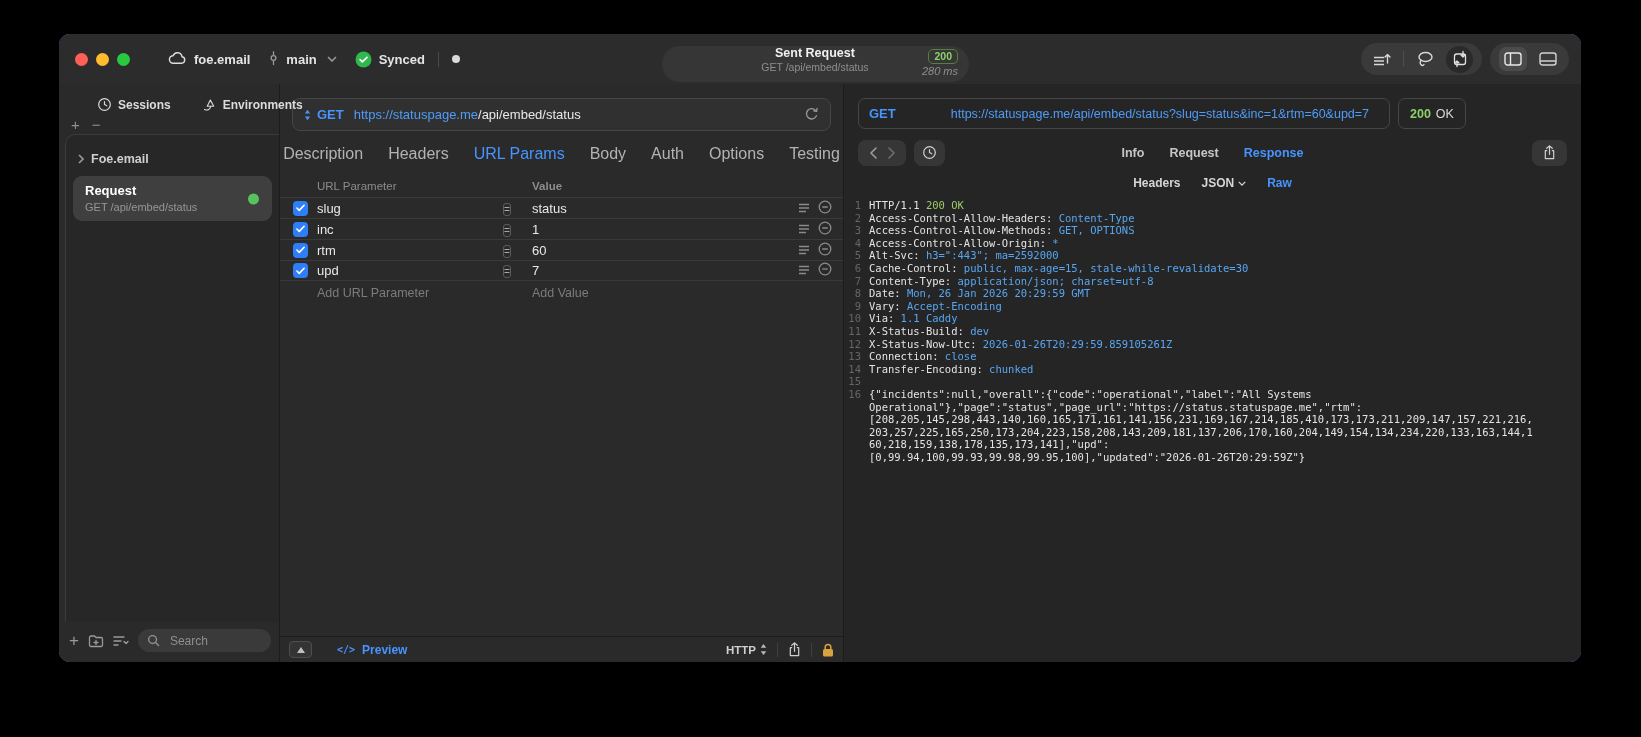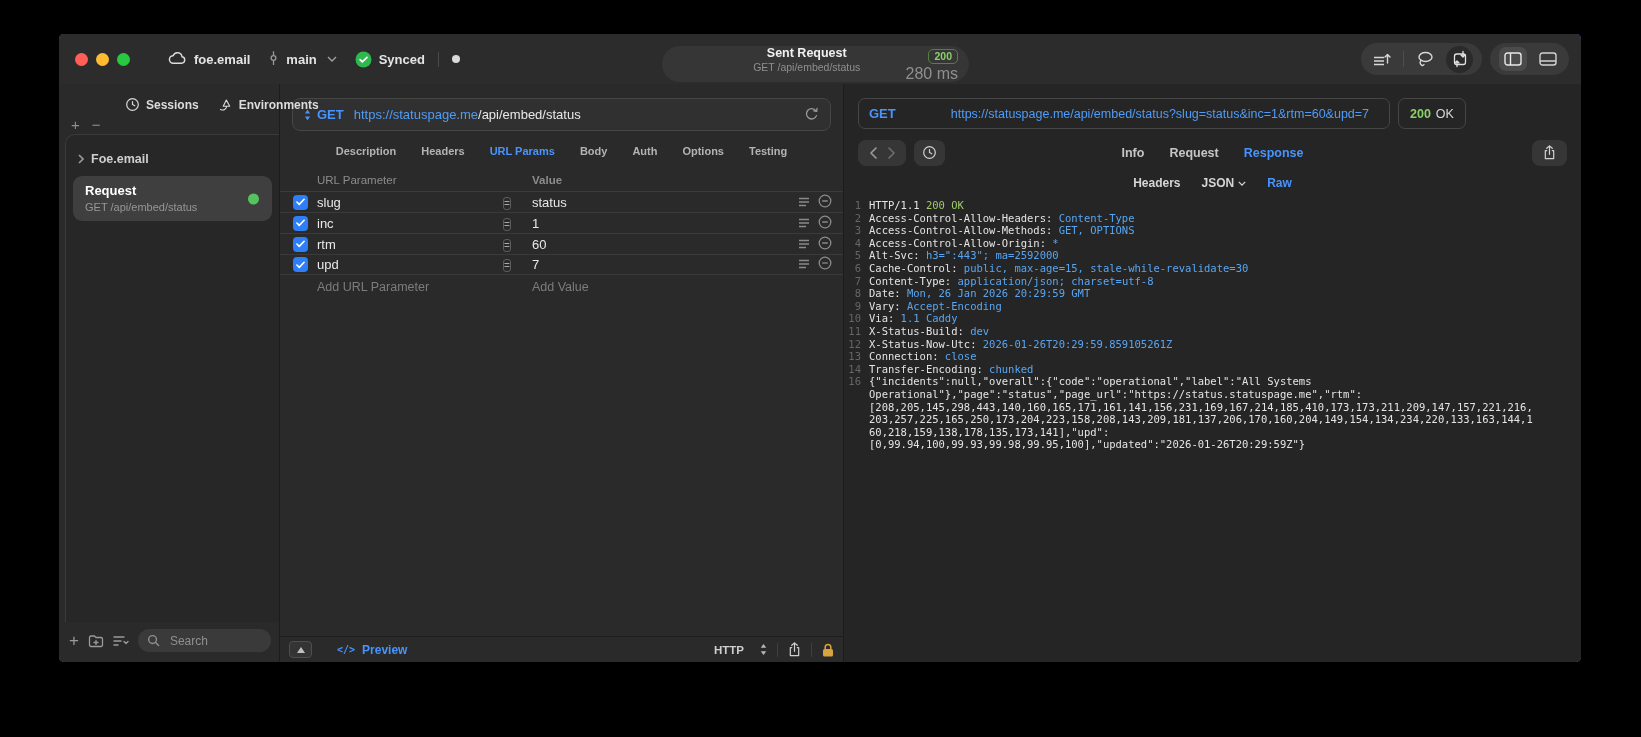--- a/index.html
+++ b/index.html
@@ -1,52 +1,52 @@
 <!DOCTYPE html>
 <html><head>
 <meta charset="utf-8">
 <style>
   * { margin:0; padding:0; box-sizing:border-box; }
   body { background:#000; font-family:"Liberation Sans", sans-serif; }
   .stage { position:relative; width:1641px; height:737px; background:#000; overflow:hidden; }
   .window { position:absolute; left:59px; top:34px; width:1522px; height:628px;
-            background:#8b5cf6; border-radius:5px; overflow:hidden;
+            background:#8b5cf6; border-radius:11px; overflow:hidden;
             box-shadow:0 25px 70px rgba(0,0,0,.7); }
 
   
   .titlebar { height:50px; background:#2c2c2c; display:flex; align-items:center; padding:0 16px; position:relative; }
   .traffic { display:flex; gap:8px; margin-right:38px; }
   .light { width:13px; height:13px; border-radius:50%; }
   .light.red{background:#ff5f57}.light.yellow{background:#febc2e}.light.green{background:#28c840}
   .tb-item { display:flex; align-items:center; gap:7px; color:#e4e4e4; font-size:13px; font-weight:600; }
   .tb-item + .tb-item { margin-left:18px; }
   .tb-sep { width:1px; height:15px; background:#4a4a4a; margin:0 13px; }
   .dirty-dot { width:8px; height:8px; border-radius:50%; background:#dadada; }
   .center-pill { position:absolute; left:603px; top:12px; width:307px; height:36px; background:#363636;
                  border-radius:18px; display:flex; align-items:flex-start; }
   .pill-center { flex:1; text-align:center; padding-left:46px; }
   .pill-title { font-size:12.5px; font-weight:700; color:#f0f0f0; line-height:14px; }
   .pill-sub { font-size:10.5px; color:#8f8f8f; margin-top:1px; }
   .pill-right { padding-right:11px; text-align:right; }
   .badge-200 { display:inline-block; border:1px solid #587f42; color:#8bd06a; border-radius:5px;
                font-size:10.5px; font-weight:700; padding:0 5px; line-height:13px; }
-  .pill-ms { display:block; color:#8f8f8f; font-size:16px; margin-top:1px; }
+  .pill-ms { display:block; color:#8f8f8f; font-size:11px; margin-top:1px;font-style:italic; }
   .tb-right { position:absolute; right:12px; top:9px; display:flex; gap:8px; }
   .icon-group { background:#3a3a3a; border-radius:16px; height:32px; display:flex; align-items:center; padding:0 9px; gap:9px; }
   .tb-btn { display:flex; align-items:center; justify-content:center; width:24px; height:24px; }
   .tb-vsep { width:1px; height:16px; background:#4e4e4e; }
   .circle-hl { background:#2a2a2a; border-radius:50%; width:27px; height:27px; display:flex; align-items:center; justify-content:center; }
   .sq-hl { background:#4b4b4b; border-radius:7px; width:28px; height:24px; display:flex; align-items:center; justify-content:center; }
 
   
   .content { display:flex; height:578px; }
 
   
   .sidebar { width:221px; background:#2a2a2a; border-right:1px solid #1c1c1c; display:flex; flex-direction:column; position:relative; }
-  .sb-tabs { display:flex; gap:18px; padding:13px 0 2px 38px;margin-left:28px; }
+  .sb-tabs { display:flex; gap:30px; padding:13px 0 2px 38px; }
   .sb-tab { display:flex; align-items:center; gap:6px; color:#dcdcdc; font-size:12px; font-weight:600; }
   .sb-addrow { display:flex; gap:12px; padding:2px 0 0 12px; color:#909090; font-size:15px; height:20px; align-items:center; }
   .sb-addrow span { cursor:default; line-height:12px; }
   .sb-panel { flex:1; margin:0 0 40px 6px; background:#272727; border:1px solid #3b3b3b; border-right:none; border-bottom:none;
               border-radius:10px 0 0 0; padding-top:10px; }
   .tree-row { display:flex; align-items:center; gap:7px; padding:7px 12px; color:#cfcfcf; font-size:12.5px; font-weight:600; }
   .req-item { margin:3px 7px 0 7px; background:#3f3f3f; border-radius:9px; padding:7px 12px 8px; position:relative; }
   .req-title { color:#fff; font-size:13px; font-weight:700; }
   .req-sub { color:#969696; font-size:11px; margin-top:3px; }
   .req-dot { position:absolute; right:13px; top:50%; transform:translateY(-50%); width:11px; height:11px; border-radius:50%; background:#55c45e; }
@@ -56,21 +56,21 @@
                  padding:0 9px; color:#8f8f8f; font-size:12px; }
 
   
   .editor { width:564px; background:#2a2a2a; border-right:1px solid #1c1c1c; display:flex; flex-direction:column; }
   .url-bar { margin:14px 12px 0; height:33px; background:#303030; border:1px solid #464646; border-radius:8px;
              display:flex; align-items:center; padding:0 11px; gap:6px; }
   .method { color:#4794ff; font-weight:700; font-size:13px; }
   .url-host { color:#4f9cf8; font-size:13px; margin-left:4px; }
   .url-path { color:#e8e8e8; font-size:13px; }
   .refresh-btn { margin-left:auto; display:flex; }
-  .editor-tabs { display:flex; justify-content:center; gap:25px; padding:14px 0 12px; font-size:11px; color:#b3b3b3; font-weight:700; }
+  .editor-tabs { display:flex; justify-content:center; gap:25px; padding:14px 0 12px; font-size:16px; color:#b3b3b3; font-weight:400; }
   .tab { cursor:default; }
   .tab.active { color:#4794ff; }
   .param-table { flex:1; }
   .pt-grid { display:grid; grid-template-columns:37px 186px 22px 1fr 58px; align-items:center; }
   .pt-header { height:22px; color:#8c8c8c; font-size:11.5px; }
   .pt-row { height:21px; border-top:1px solid #3a3a3a; font-size:13px; }
   .pt-row:last-of-type { border-bottom:1px solid #3a3a3a; }
   .checkbox { width:15px; height:15px; border-radius:4px; background:#2e7ef7; margin-left:13px;
               display:flex; align-items:center; justify-content:center; }
   .pname { color:#e8e8e8; }
@@ -79,21 +79,21 @@
   .pvalue { color:#e8e8e8; padding-left:7px; }
   .row-icons { display:flex; gap:8px; justify-content:flex-end; padding-right:11px; align-items:center; }
   .pt-add { height:24px; color:#7c7c7c; font-size:12.5px; }
   .pt-add .pvalue { color:#7c7c7c; }
   .editor-footer { height:26px; border-top:1px solid #1d1d1d; display:flex; align-items:center; padding:0 9px; gap:9px; }
   .collapse-btn { width:23px; height:17px; border:1px solid #4e4e4e; border-radius:4px; background:#343434;
                   display:flex; align-items:center; justify-content:center; }
   .preview-btn { display:flex; align-items:center; gap:7px; margin-left:16px; color:#4794ff; font-size:12px; font-weight:700; }
   .code-glyph { font-family:"DejaVu Sans Mono", monospace; font-size:10px; font-weight:700; }
   .footer-right { margin-left:auto; display:flex; align-items:center; gap:10px; }
-  .http-select { display:flex; gap:16px; color:#cfcfcf; font-size:11.5px; font-weight:600; }
+  .http-select { display:flex; gap:4px; color:#cfcfcf; font-size:11.5px; font-weight:600; }
   .f-sep { width:1px; height:14px; background:#3f3f3f; }
 
   
   .viewer { flex:1; background:#252525; display:flex; flex-direction:column; }
   .resp-url-row { display:flex; gap:8px; margin:14px 14px 0; height:31px; }
   .resp-url { width:532px; border:1px solid #464646; border-radius:7px; display:flex; align-items:center;
               padding:0 10px; gap:7px; font-size:12.5px; overflow:hidden; white-space:nowrap; }
   .resp-url .u { color:#4f9cf8;padding-left:48px; }
   .resp-status { border:1px solid #464646; border-radius:7px; display:flex; align-items:center; padding:0 11px; gap:5px; font-size:12.5px; }
   .resp-status .s { color:#8bd06a; font-weight:700; }
@@ -576,20 +576,24 @@
             </div>
             <div class="code-line">
               <span class="ln">13</span>
               <span class="code"><span class="w">Connection: </span><span class="b">close</span></span>
             </div>
             <div class="code-line">
               <span class="ln">14</span>
               <span class="code"><span class="w">Transfer-Encoding: </span><span class="b">chunked</span></span>
             </div>
             <div class="code-line">
+              <span class="ln">15</span>
+              <span class="code"></span>
+            </div>
+            <div class="code-line">
               <span class="ln">16</span>
               <span class="code"><span class="w">{"incidents":null,"overall":{"code":"operational","label":"All Systems</span></span>
             </div>
             <div class="code-line">
               <span class="ln"></span>
               <span class="code"><span class="w">Operational"},"page":"status","page_url":"https://status.statuspage.me","rtm":</span></span>
             </div>
             <div class="code-line">
               <span class="ln"></span>
               <span class="code"><span class="w">[208,205,145,298,443,140,160,165,171,161,141,156,231,169,167,214,185,410,173,173,211,209,147,157,221,216,</span></span>

